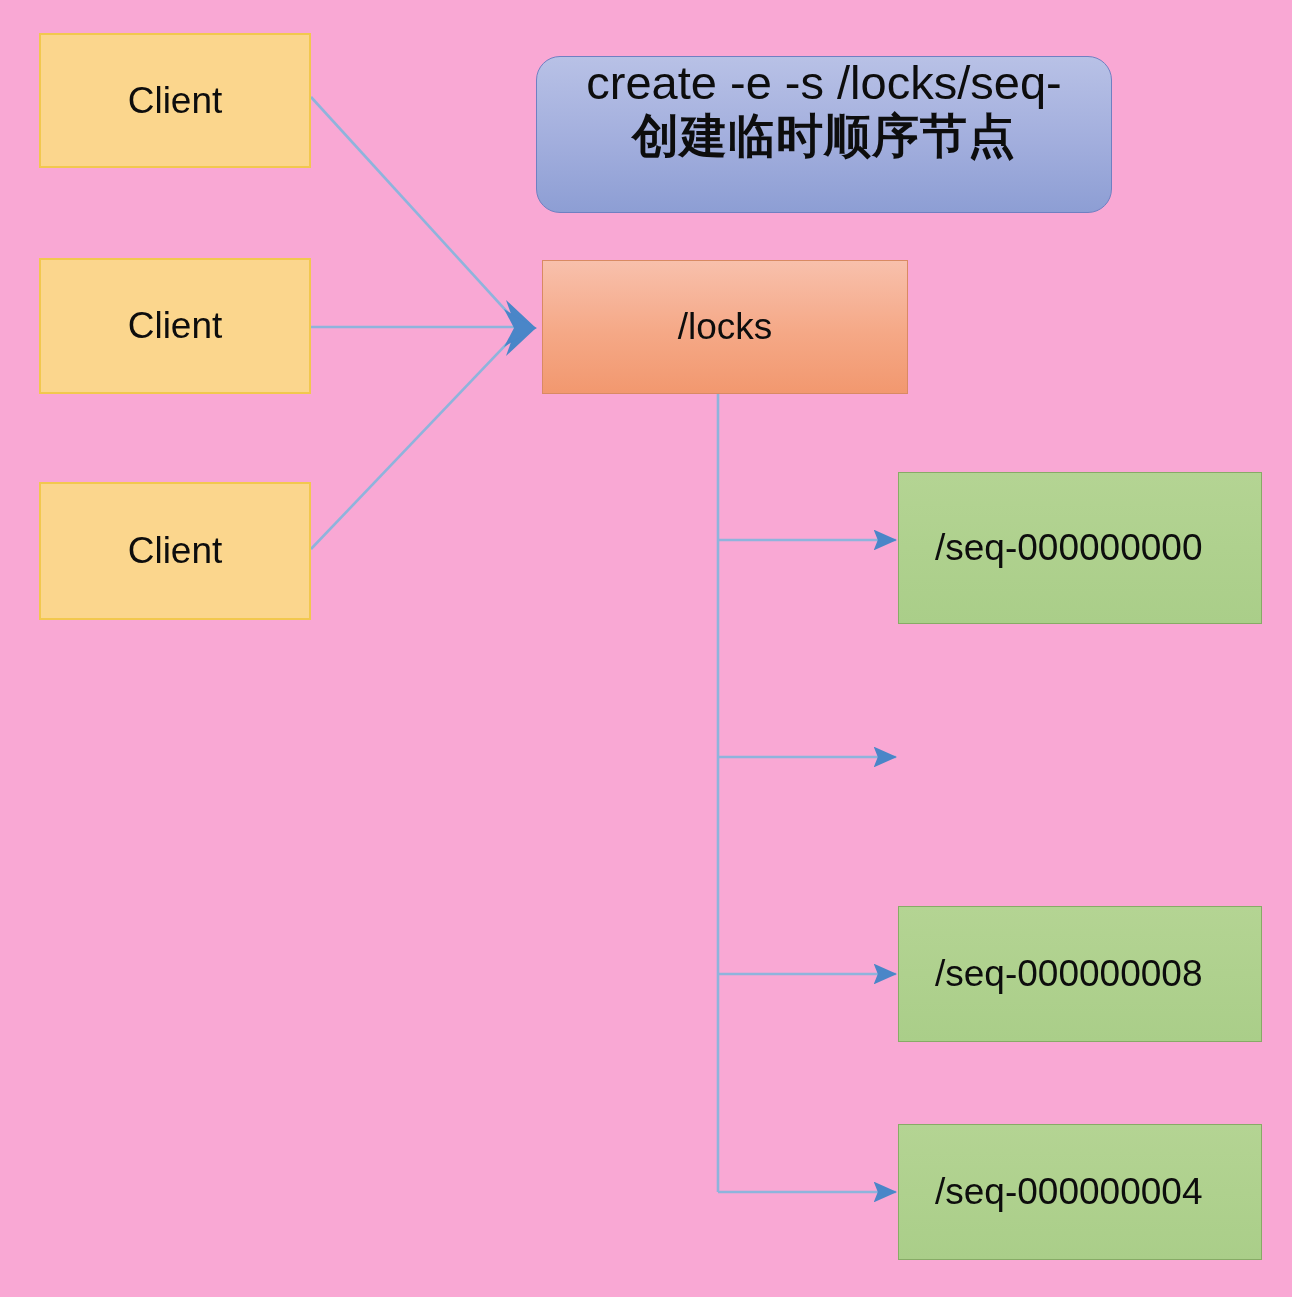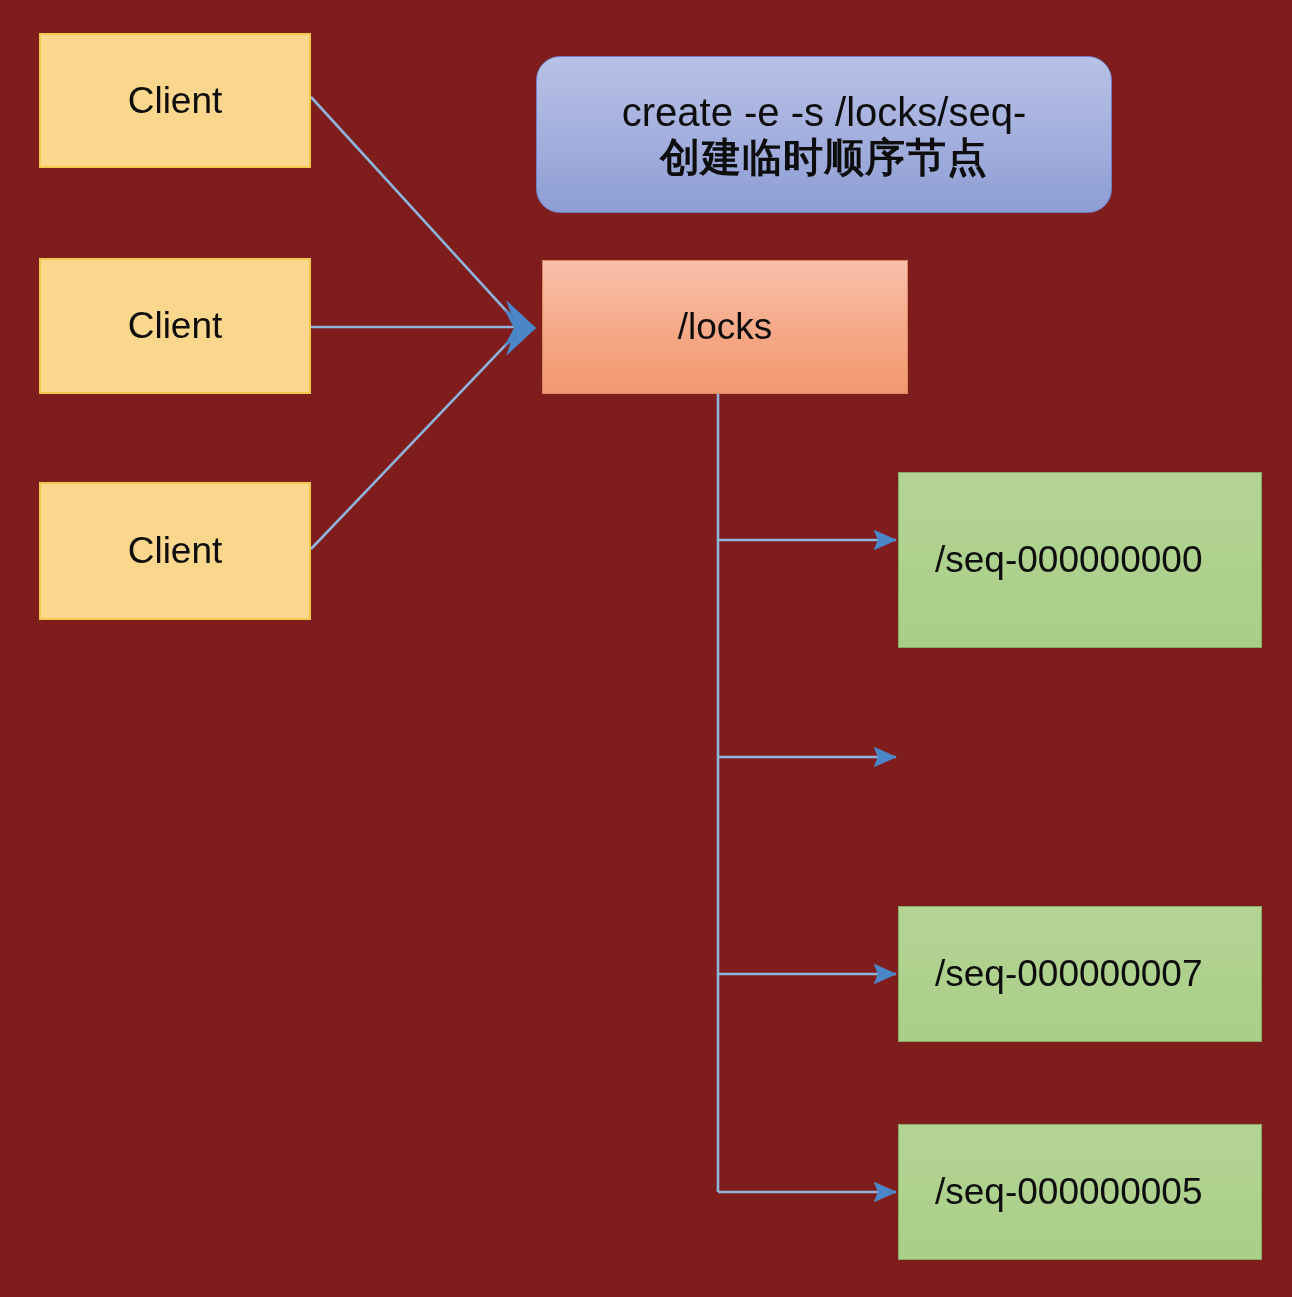--- a/index.html
+++ b/index.html
@@ -7,21 +7,21 @@
     padding: 0;
     background: #ffffff;
   }
   body {
     font-family: "Liberation Sans", "DejaVu Sans", sans-serif;
   }
   #canvas {
     position: relative;
     width: 1292px;
     height: 1297px;
-    background: #7f1d1d;
+    background: #f9a8d4;
     overflow: hidden;
   }
   #wires {
     position: absolute;
     left: 0;
     top: 0;
     width: 1292px;
     height: 1297px;
     pointer-events: none;
   }
@@ -46,24 +46,24 @@
     background: linear-gradient(180deg, #f8c0ac 0%, #f5a886 55%, #f2986f 100%);
     border: 1px solid #d98a63;
     justify-content: center;
     font-size: 37px;
   }
   
   .callout {
     background: linear-gradient(180deg, #b8c1e6 0%, #a2aedd 55%, #8d9ed4 100%);
     border: 1px solid #6f80c2;
     border-radius: 24px;
-    justify-content: center;
+    justify-content: flex-start;
     text-align: center;
     flex-direction: column;
-    font-size: 40px;
+    font-size: 47px;
   }
   .callout .line2 {
     letter-spacing: 1px;
     font-weight: bold;
   }
   
   .seq {
     background: linear-gradient(180deg, #b4d493 0%, #aace89 100%);
     border: 1px solid #87ab66;
     justify-content: flex-start;
@@ -117,26 +117,26 @@
 
   <div class="node callout" style="left:536px; top:56px; width:576px; height:157px;">
     <span class="line1">create -e -s /locks/seq-</span>
     <span class="line2">创建临时顺序节点</span>
   </div>
 
   <div class="node locks" style="left:534px; top:260px; width:366px; height:134px;margin-left:8px;">
     <span>/locks</span>
   </div>
 
-  <div class="node seq" style="left:898px; top:472px; width:364px; height:176px;">
+  <div class="node seq" style="left:898px; top:472px; width:364px; height:152px;">
     <span>/seq-000000000</span>
   </div>
 
 
   <div class="node seq" style="left:898px; top:906px; width:364px; height:136px;">
-    <span>/seq-000000007</span>
+    <span>/seq-000000008</span>
   </div>
 
   <div class="node seq" style="left:898px; top:1124px; width:364px; height:136px;">
-    <span>/seq-000000005</span>
+    <span>/seq-000000004</span>
   </div>
 
 </div>
 
 </body></html>

